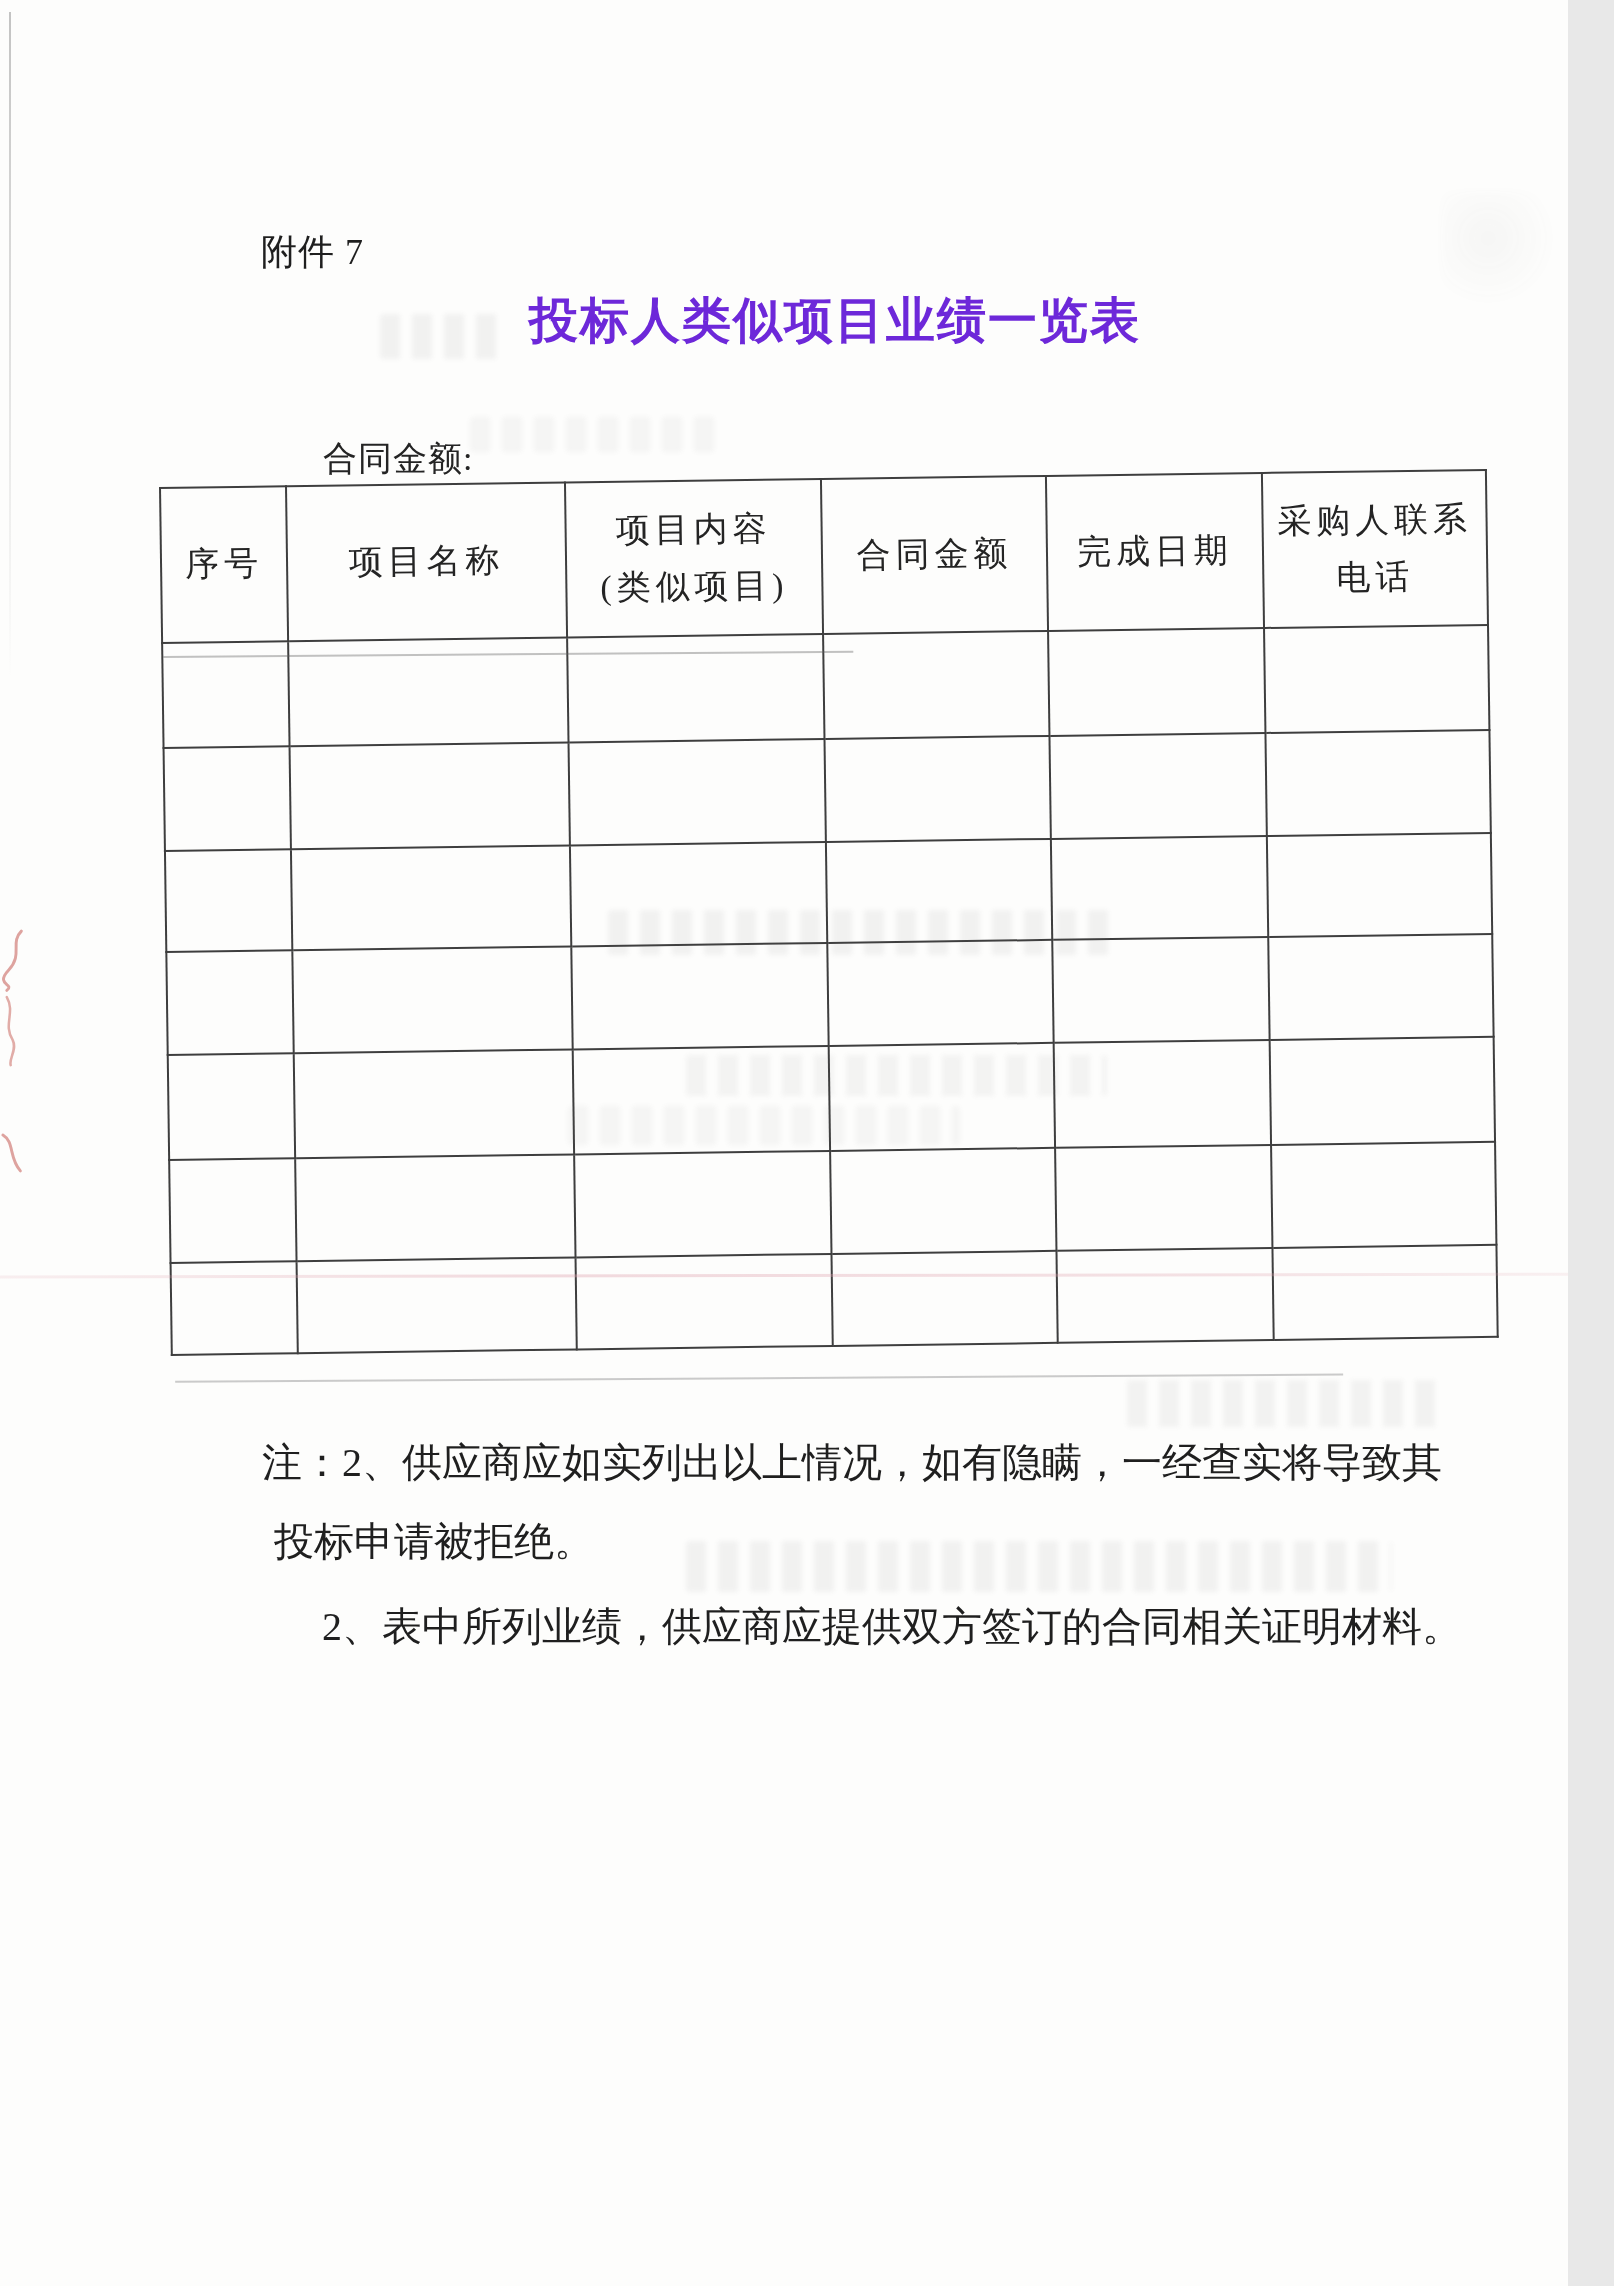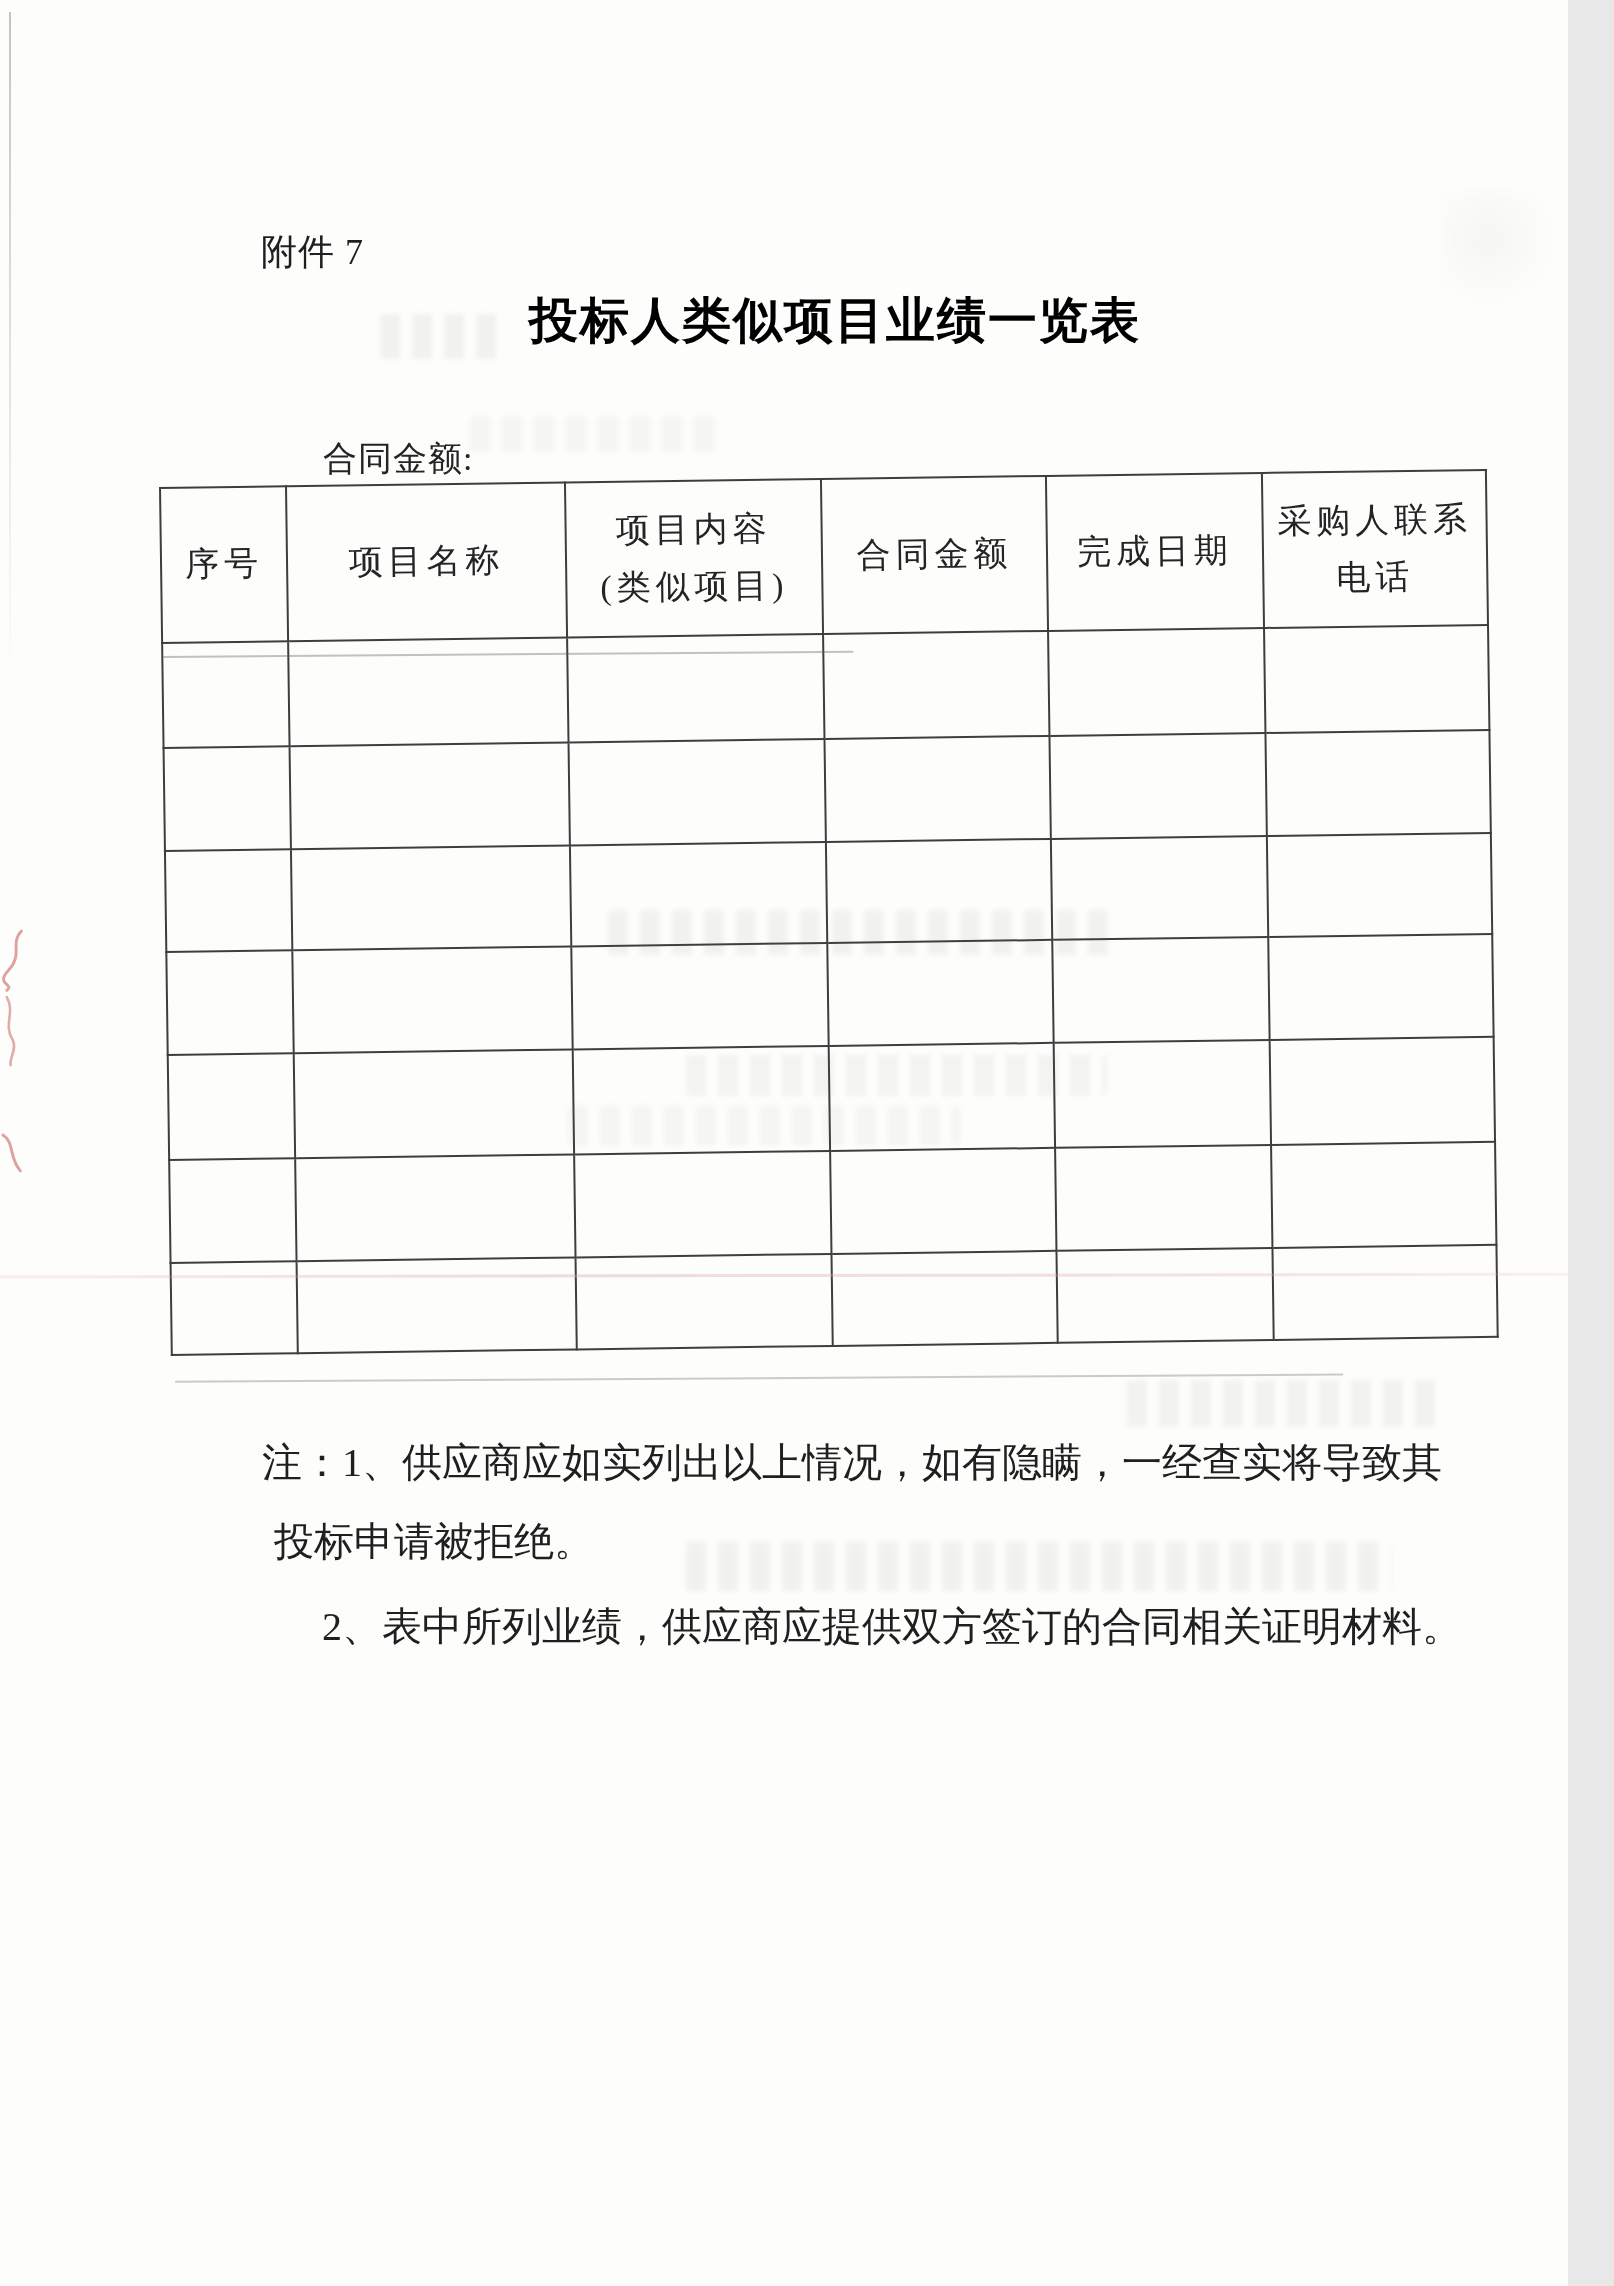--- a/index.html
+++ b/index.html
@@ -15,21 +15,21 @@
   .edge-line{
     position:absolute;left:8.8px;top:11.8px;width:2px;height:667px;
     background:linear-gradient(180deg,rgba(125,125,125,.45),rgba(125,125,125,.18) 60%,rgba(125,125,125,0));
   }
   .attachment{
     position:absolute;left:261px;top:231px;
     font-size:36px;line-height:1.2;color:#1f1f1f;letter-spacing:1px;
   }
   .title{
     position:absolute;left:529px;top:292px;
-    font-size:49px;font-weight:700;letter-spacing:2px;line-height:1.2;color:#000000;
+    font-size:49px;font-weight:700;letter-spacing:2px;line-height:1.2;color:#6d28d9;
   }
   .project-name{
     position:absolute;left:323px;top:439px;
     font-size:34px;line-height:1.2;color:#242424;letter-spacing:1px;
   }
   .table-wrap{
     position:absolute;left:159px;top:487px;width:1327px;
     transform:rotate(-0.78deg);transform-origin:0 0;
   }
   table.perf{
@@ -185,21 +185,21 @@
             <td></td>
             <td></td>
             <td></td>
           </tr>
         </tbody>
     </table>
     <div class="ghost-rule-header"></div>
     <div class="ghost-rule-bottom"></div>
   </div>
 
-  <div class="note note1">注：1、供应商应如实列出以上情况，如有隐瞒，一经查实将导致其</div>
+  <div class="note note1">注：2、供应商应如实列出以上情况，如有隐瞒，一经查实将导致其</div>
   <div class="note note2">投标申请被拒绝。</div>
   <div class="note note3">2、表中所列业绩，供应商应提供双方签订的合同相关证明材料。</div>
 
   <div class="ghost gA"></div>
   <div class="ghost gB"></div>
   <div class="ghost gC"></div>
   <div class="ghost gD"></div>
   <div class="ghost gE"></div>
   <div class="ghost gF"></div>
   <div class="ghost gG"></div>

